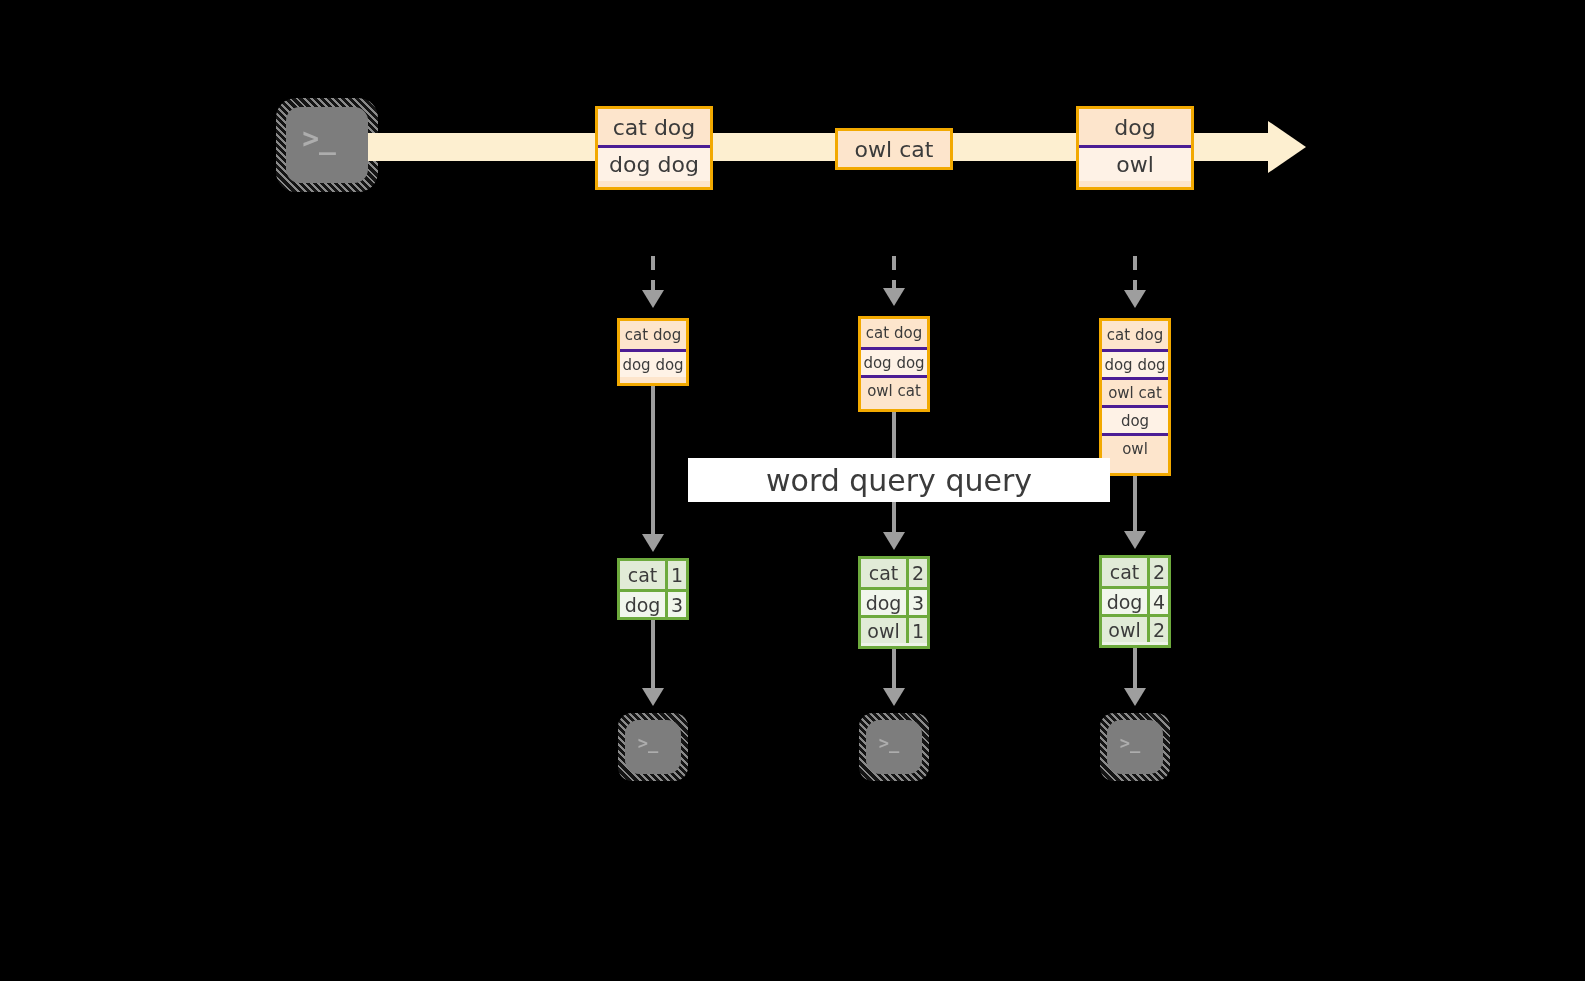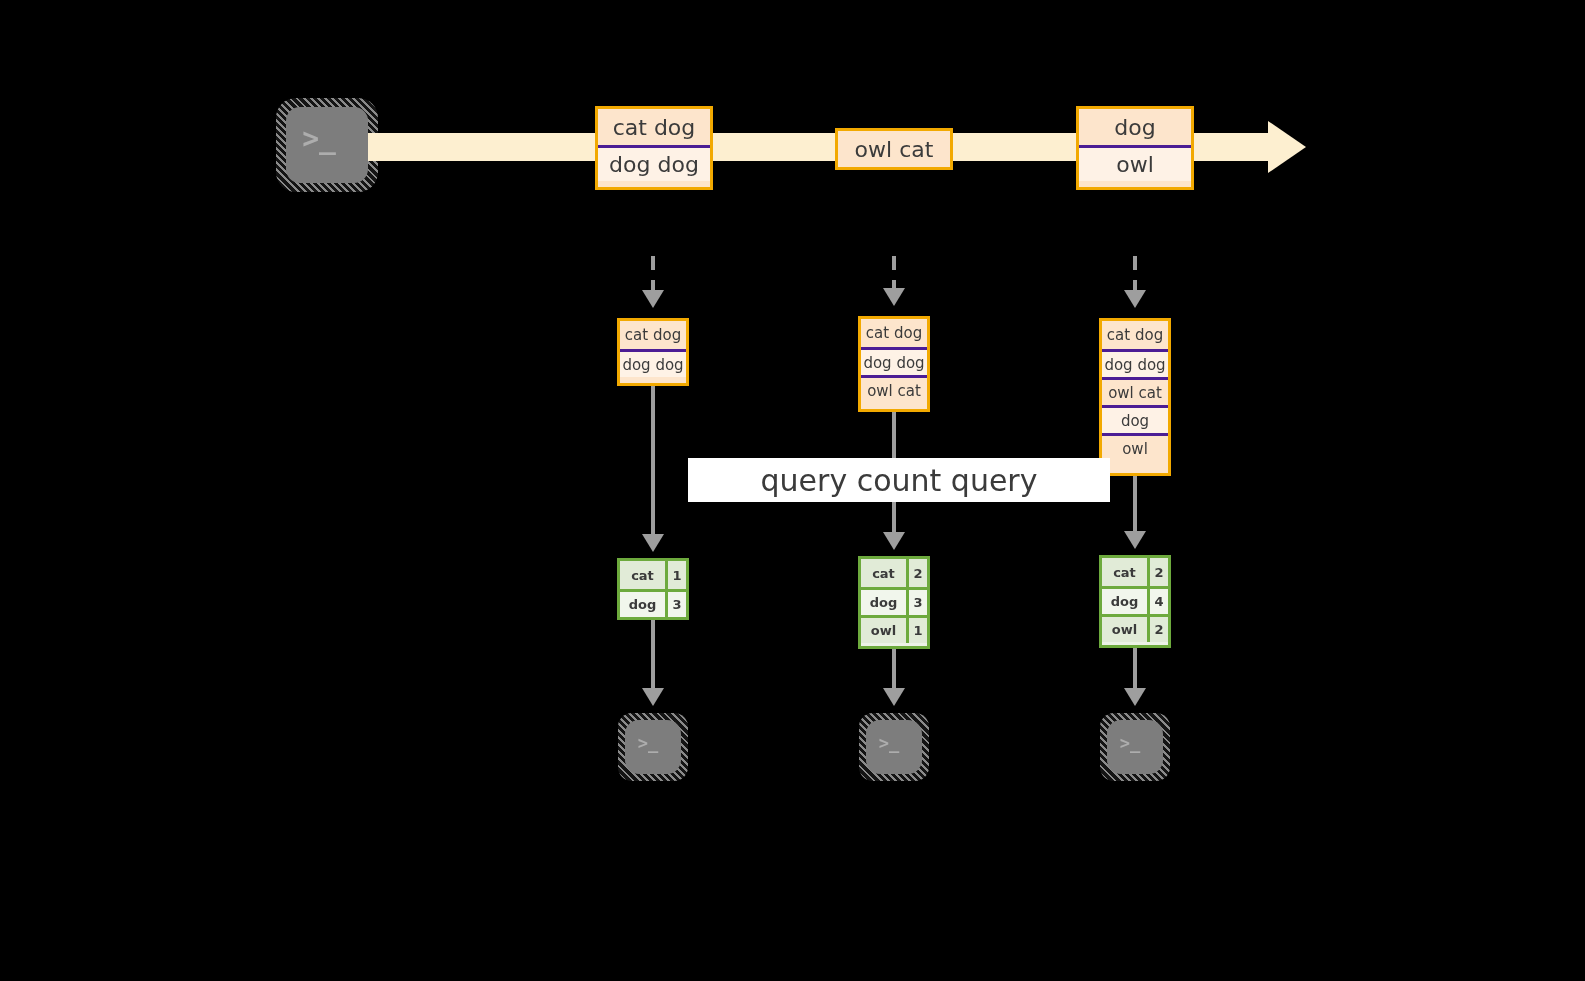--- a/index.html
+++ b/index.html
@@ -91,23 +91,22 @@
   .resrow {
     display: flex;
     height: 28px;
   }
   .resrow + .resrow { border-top: 3px solid #6DAA3D; }
   .resrow .word, .resrow .cnt {
     display: flex;
     align-items: center;
     justify-content: center;
     color: #3b3b3b;
-    font-size: 13px;
+    font-size: 19px;
     white-space: nowrap;
-    font-weight: bold;
   }
   .resrow .cnt { border-left: 3px solid #6DAA3D; }
   .resrow.dark  .word, .resrow.dark  .cnt { background: #E1EBD7; }
   .resrow.light .word, .resrow.light .cnt { background: #F1F6EC; }
 
   
   .conn {
     position: absolute;
     background: #9E9E9E;
     width: 4px;
@@ -261,15 +260,15 @@
   </div>
 
   <div class="conn" style="left:1133px; top:648px; height:44px;"></div>
   <div class="conn-head" style="left:1124px; top:688px;"></div>
 
   <div class="terminal" style="left:1100px; top:713px; width:70px; height:68px; border-radius:14px;">
     <div class="body" style="left:7px; top:7px; right:7px; bottom:7px;"></div>
     <div class="glyph" style="font-size:17px; transform: translate(-5px,-4px);">&gt;_</div>
   </div>
 
-  <div class="query-label" style="left:688px; top:458px; width:422px; height:44px;">query count query</div>
+  <div class="query-label" style="left:688px; top:458px; width:422px; height:44px;">word query query</div>
 
 </div>
 
 </body></html>

